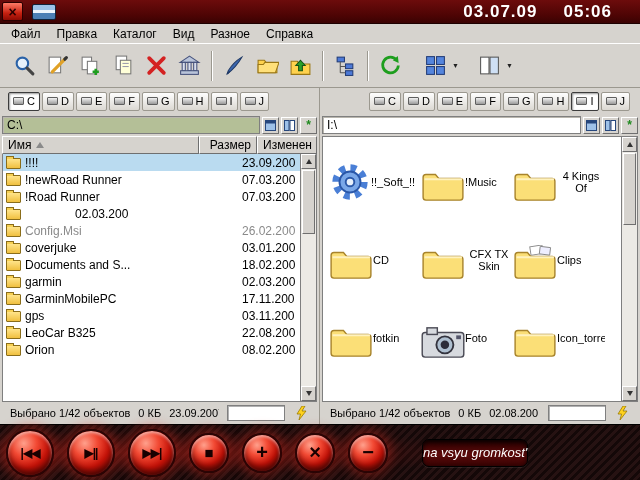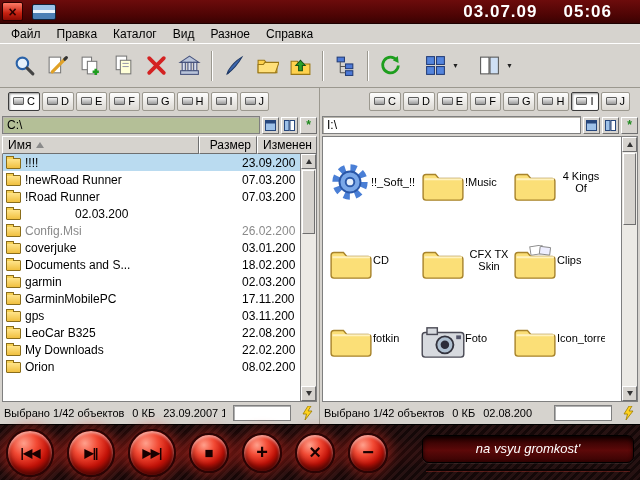--- a/index.html
+++ b/index.html
@@ -68,36 +68,36 @@
 .tri-down{width:0;height:0;border-left:3.5px solid transparent;border-right:3.5px solid transparent;border-top:5px solid #333}
 .sb-thumb{height:64px;background:#d6d3ce;border:1px solid;border-color:#fff #6f6f6f #6f6f6f #fff;margin:1px}
 .sb-thumb.tall{height:72px}
 
 .icon-grid{flex:1;display:flex;min-height:0;margin:0 2px;border:1px solid #7f7f7f;background:#fff}
 .grid-inner{flex:1;display:flex;flex-wrap:wrap;align-content:flex-start;padding:4px 0 0 6px;overflow:hidden}
 .icell{width:92px;height:78px;display:flex;flex-direction:row;align-items:center}
 .big-ico{height:46px;display:flex;align-items:flex-end;justify-content:center}
 .ilabel{font-size:11px;line-height:12px;text-align:center;max-width:86px;margin-top:3px;overflow:hidden;max-height:24px}
 
-.statusbar{height:22px;flex:0 0 22px;display:flex;align-items:center;font-size:11px;padding:0 4px;gap:8px;white-space:nowrap;overflow:hidden}
+.statusbar{height:22px;flex:0 0 22px;display:flex;align-items:center;font-size:11px;padding:0 10px;gap:8px;white-space:nowrap;overflow:hidden}
 .statusbar .sdate{flex:1;overflow:hidden}
 .cmdline{width:58px;height:16px;background:#fff;border:1px solid #7f7f7f;box-shadow:inset 1px 1px 0 #b0b0b0;flex:0 0 58px;font-family:inherit;font-size:11px}
 .flash-btn{width:16px;height:17px;display:flex;align-items:center;justify-content:center;flex:0 0 16px}
 
 
 .player{height:56px;flex:0 0 56px;display:flex;align-items:center;padding-left:6px;border-top:1px solid #000;
 background:radial-gradient(ellipse at 20% 50%,rgba(190,30,25,.28),rgba(0,0,0,0) 55%),repeating-linear-gradient(135deg,#261212 0 3px,#140808 3px 6px)}
 .pbuttons{display:flex;align-items:center}
 .pbtn-round{border-radius:50%;width:40px;height:40px;flex:0 0 40px;border:2px solid #2c0404;color:#180000;font-weight:bold;font-size:11px;letter-spacing:-1px;display:flex;align-items:center;justify-content:center;margin-right:13px;
 background:radial-gradient(circle at 36% 28%,#ffa08c 0%,#f24a34 30%,#c41208 58%,#7c0602 85%,#570101 100%);
 box-shadow:0 0 13px 3px rgba(225,45,30,.45),inset 0 2px 3px rgba(255,255,255,.55),inset 0 -4px 6px rgba(0,0,0,.5)}
 .pbtn-round.big{width:48px;height:48px;flex:0 0 48px;font-size:12px}
 .pbtn-round.stop{font-size:15px;letter-spacing:0}
 .pbtn-round.sym{font-size:20px;letter-spacing:0}
-.display-col{margin-left:auto;margin-right:6px;display:flex;flex-direction:column;width:212px}
+.display-col{margin-left:auto;margin-right:6px;display:flex;flex-direction:row;width:212px}
 .lcd{height:28px;border-radius:7px;border:1px solid #000;background:linear-gradient(#230000,#5d0909 55%,#360303);box-shadow:inset 0 2px 4px rgba(0,0,0,.8),0 1px 0 rgba(255,255,255,.08);color:#fff;font-style:italic;font-size:13px;display:flex;align-items:center;justify-content:center}
 .vol-line{height:2px;margin:6px 4px 0 4px;background:#0c0303;box-shadow:0 1px 0 rgba(200,60,50,.35)}
 </style>
 </head>
 <body>
 
 <div id="app">
 
   <div class="titlebar">
     <div class="close-btn">×</div>
@@ -341,26 +341,20 @@
               <span class="folder-ico"></span>
               <span class="fname">gps</span>
               <span class="fsize"></span>
               <span class="fdate">03.11.200</span>
             </div>
             <div class="frow">
               <span class="folder-ico"></span>
               <span class="fname">LeoCar B325</span>
               <span class="fsize"></span>
               <span class="fdate">22.08.200</span>
-            </div>
-            <div class="frow">
-              <span class="folder-ico"></span>
-              <span class="fname">My Downloads</span>
-              <span class="fsize"></span>
-              <span class="fdate">22.02.200</span>
             </div>
             <div class="frow">
               <span class="folder-ico"></span>
               <span class="fname">Orion</span>
               <span class="fsize"></span>
               <span class="fdate">08.02.200</span>
             </div>
           </div>
         <div class="scrollbar">
           <div class="sb-btn">

